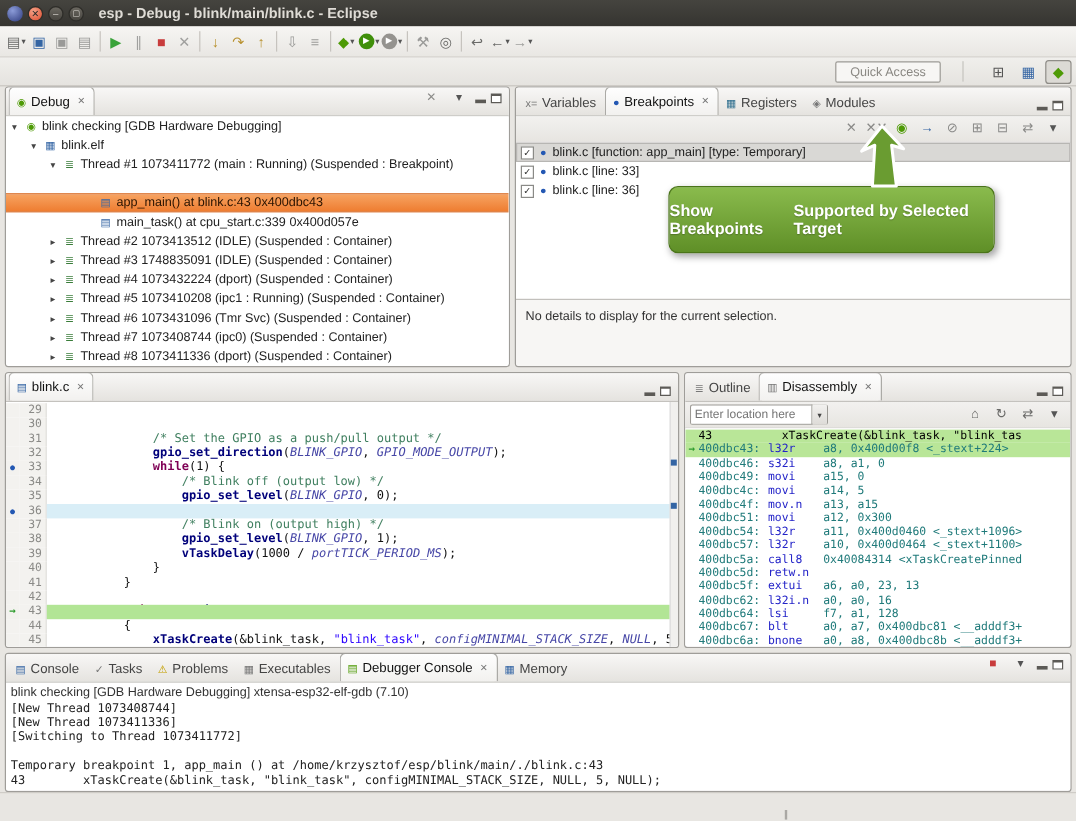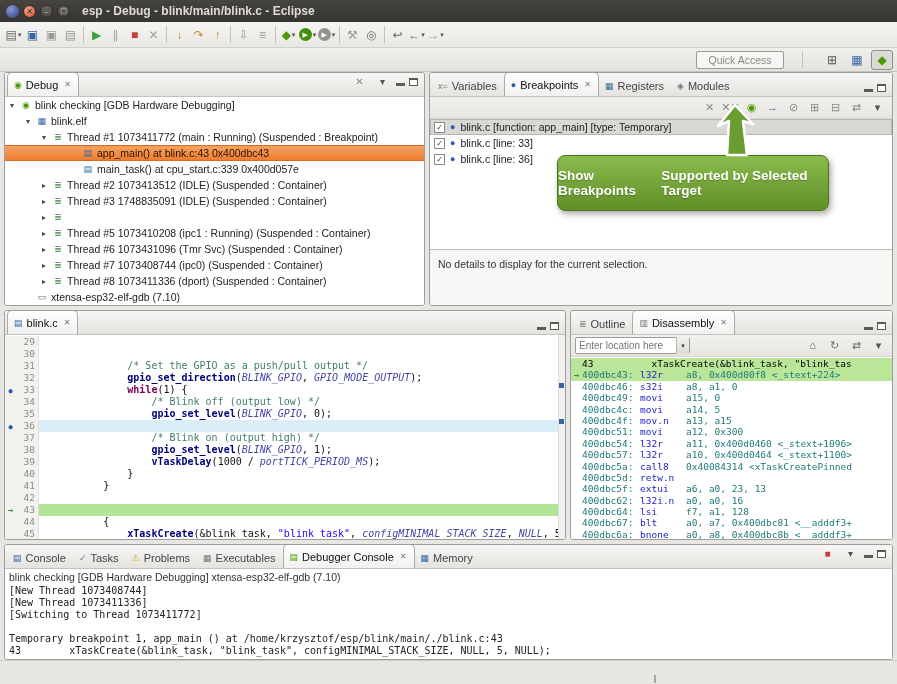--- a/index.html
+++ b/index.html
@@ -58,21 +58,21 @@
   .wmin { width:9px; height:3px; background:#5c5a56; margin-top:5px; }
   .wmax { width:9px; height:8px; border:1px solid #5c5a56; border-top-width:2px; background:#fff; }
   .ptools { height:22px; min-height:22px; background:linear-gradient(#f2f1ef,#e7e5e1); border-bottom:1px solid #d7d5d1;
     display:flex; align-items:center; justify-content:flex-end; gap:2px; padding:0 5px; }
   .ptools .tbtn .g { font-size:11px; }
 
   
   .treebody { flex:1; overflow:hidden; background:#fff; }
   .trow { display:flex; align-items:center; height:16px; font-size:10.5px; white-space:nowrap; gap:3px; padding-right:4px; }
   .trow.sel { background:linear-gradient(var(--sel1,#f7a361), var(--sel2,#ee7d31));
-    border-top:1px solid var(--selb,#d96a24); border-bottom:1px solid var(--selb,#d96a24); color:#2a1300; }
+    border-top:1px solid var(--selb,#d96a24); border-bottom:1px solid var(--selb,#d96a24); color:#2a1300;margin-top:16px; }
   .exp { width:10px; min-width:10px; font-size:8px; color:#454545; text-align:center; }
   .exp.open::before { content:"▾"; }
   .exp.closed::before { content:"▸"; }
   .tic { width:12px; min-width:12px; text-align:center; font-size:9px; }
   .tic.target::before { content:"◉"; color:#4e9a06; }
   .tic.elf::before { content:"▦"; color:#3465a4; }
   .tic.thread::before { content:"≣"; color:#3a7d3a; }
   .tic.frame::before { content:"▤"; color:#3465a4; }
   .tic.gdb::before { content:"▭"; color:#666; }
 
@@ -339,20 +339,21 @@
           <span>Thread #2 1073413512 (IDLE) (Suspended : Container)</span>
         </div>
         <div class="trow" style="padding-left: 34px;">
           <span class="exp closed"></span>
           <span class="tic thread"></span>
           <span>Thread #3 1748835091 (IDLE) (Suspended : Container)</span>
         </div>
         <div class="trow" style="padding-left: 34px;">
           <span class="exp closed"></span>
           <span class="tic thread"></span>
+          <span>Thread #4 1073432224 (dport) (Suspended : Container)</span>
         </div>
         <div class="trow" style="padding-left: 34px;">
           <span class="exp closed"></span>
           <span class="tic thread"></span>
           <span>Thread #5 1073410208 (ipc1 : Running) (Suspended : Container)</span>
         </div>
         <div class="trow" style="padding-left: 34px;">
           <span class="exp closed"></span>
           <span class="tic thread"></span>
           <span>Thread #6 1073431096 (Tmr Svc) (Suspended : Container)</span>

